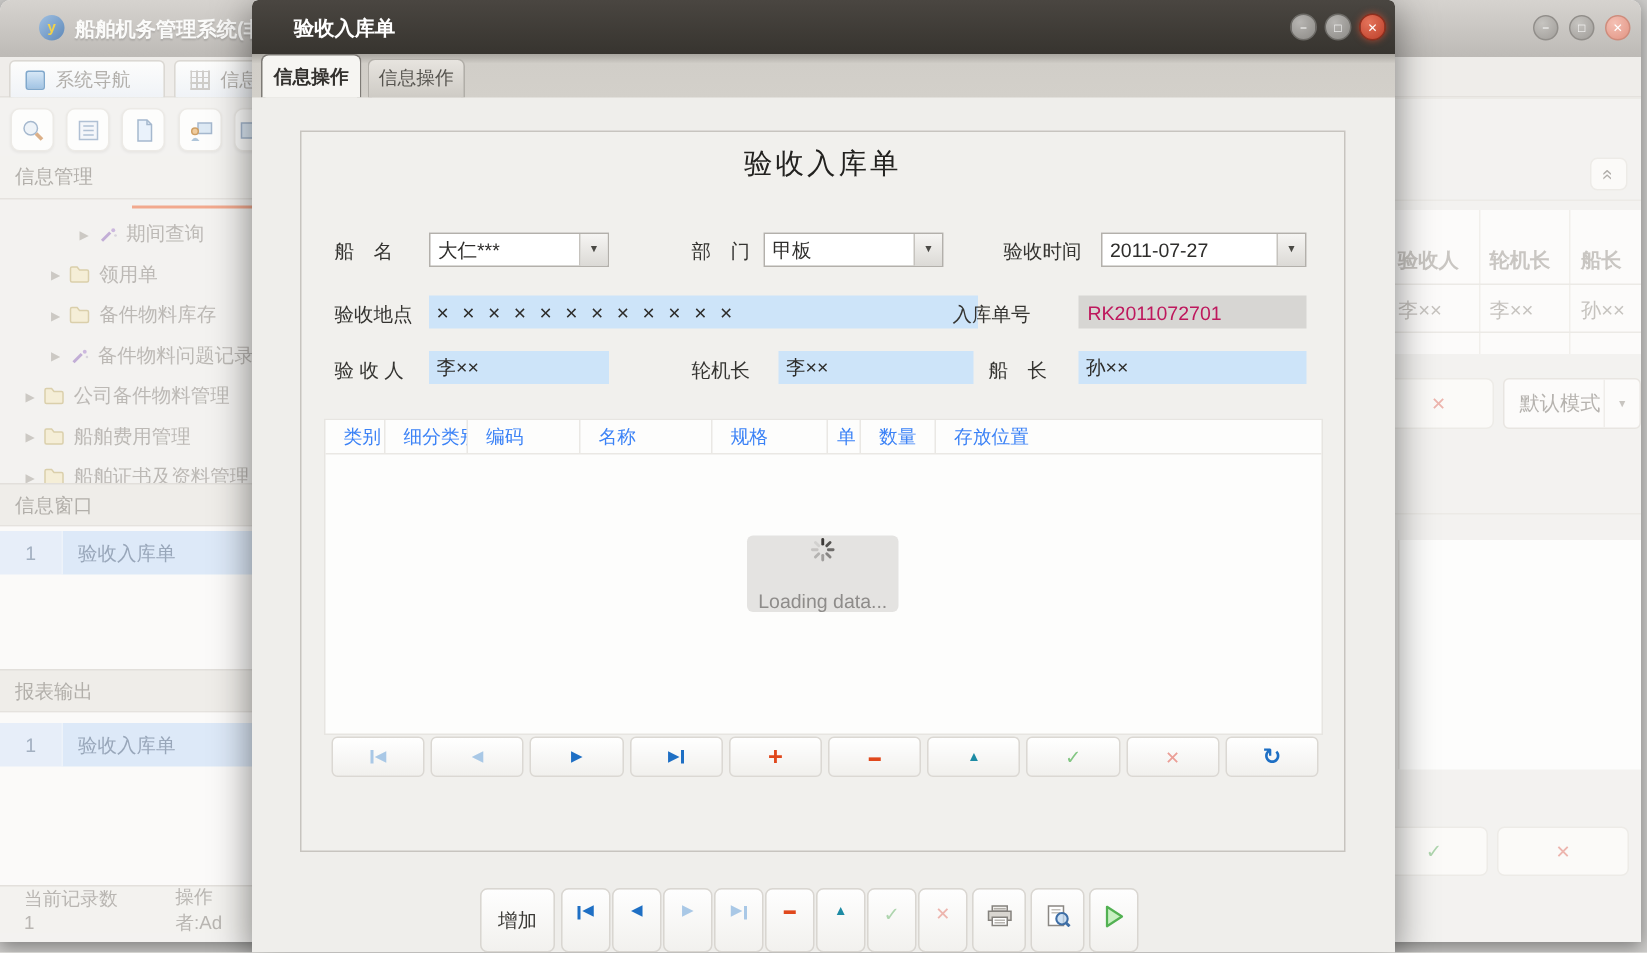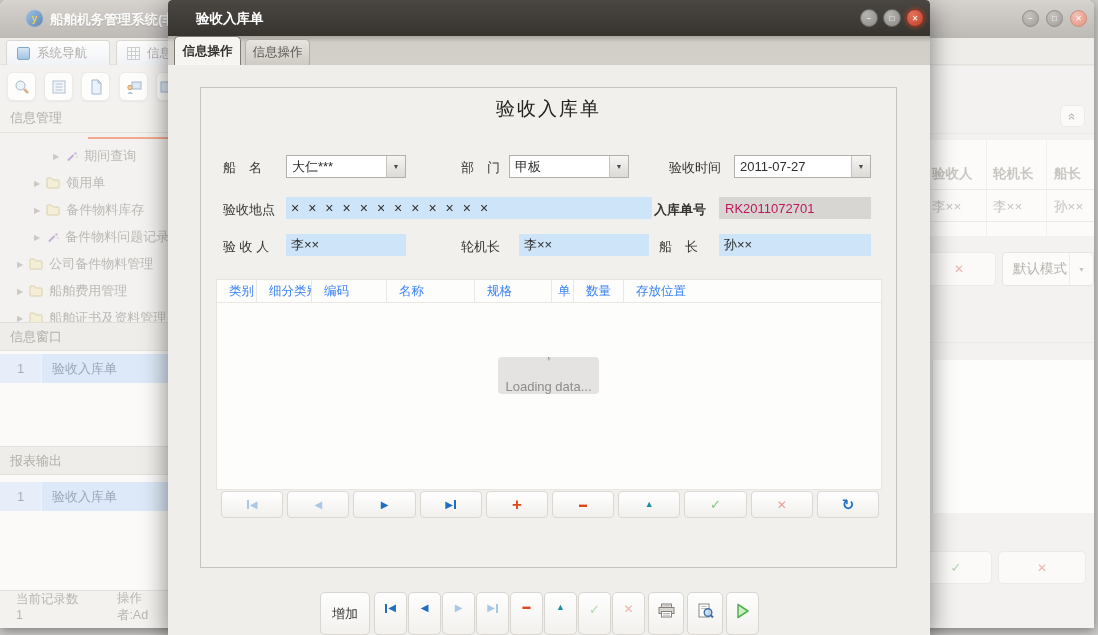--- a/index.html
+++ b/index.html
@@ -82,21 +82,21 @@
   .combo .cb-btn { margin-left:auto; width:19px; height:100%; background:linear-gradient(#f6f5f3,#dcdad6);
     border-left:1px solid #c6c3be; display:flex; align-items:center; justify-content:center; font-size:7px; color:#4a4945; }
   .blue-input { position:absolute; height:22px; background:#cde4f9; font-size:13px; color:#2e2d2b;
     display:flex; align-items:center; padding-left:5px; white-space:nowrap; overflow:hidden; }
   .gray-field { position:absolute; height:22px; background:#d7d6d3; font-size:13px; color:#be185d;
     display:flex; align-items:center; padding-left:6px; }
   .grid { position:absolute; left:15px; top:191px; width:666px; height:211px; background:#fdfdfc; border:1px solid #e7e5e1; }
   .grid-head { display:flex; height:23px; border-bottom:1px solid #eae8e4; }
   .grid-head .gc { border-right:1px solid #eae8e4; font-size:12.5px; color:#3b82f6; line-height:22px; padding-left:12px;
     white-space:nowrap; overflow:hidden; }
-  .loading-box { position:absolute; left:297px; top:269px; width:101px; height:37px; background:#e4e3e1; border-radius:4px;
+  .loading-box { position:absolute; left:297px; top:269px; width:101px; height:51px; background:#e4e3e1; border-radius:4px;
     display:flex; flex-direction:column; align-items:center; justify-content:center; gap:18px; }
   .loading-box .ltxt { font-size:13px; color:#8e8c8a; }
   .spin { animation:rot 1s steps(8) infinite; }
   @keyframes rot { to { transform:rotate(360deg); } }
   .navbar { position:absolute; left:20px; top:403px; width:658px; height:27px; display:flex; gap:4px; }
   .nav-btn { flex:1; background:linear-gradient(#ffffff,#f1f0ed); border:1px solid #dbd8d3; border-radius:4px;
     display:flex; align-items:center; justify-content:center; }
   .glyph { display:inline-flex; align-items:center; justify-content:center; line-height:1; }
   .vbar { display:inline-block; width:2px; height:9px; background:currentColor; }
   .icongrp { display:inline-flex; align-items:center; gap:1px; }
@@ -316,21 +316,21 @@
       <span class="cb-btn">▼</span>
     </div>
     <span class="flabel" style="left:468px; top:71px;">验收时间</span>
     <div class="combo" style="left:533px; top:67px; width:137px;">
       <span>2011-07-27</span>
       <span class="cb-btn">▼</span>
     </div>
 
     <span class="flabel" style="left:22px; top:113px;">验收地点</span>
     <div class="blue-input" style="left:85px; top:109px; width:366px; font-size:14px; letter-spacing:9px;">××××××××××××</div>
-    <span class="flabel" style="left:453px; top:113px;font-weight:bold;">入库单号</span>
+    <span class="flabel" style="left:434px; top:113px;">入库单号</span>
     <div class="gray-field" style="left:518px; top:109px; width:152px;">RK2011072701</div>
 
     <span class="flabel" style="left:22px; top:150px;">验 收 人</span>
     <div class="blue-input" style="left:85px; top:146px; width:120px;">李××</div>
     <span class="flabel" style="left:260px; top:150px;">轮机长</span>
     <div class="blue-input" style="left:318px; top:146px; width:130px;">李××</div>
     <span class="flabel" style="left:458px; top:150px;">船　长</span>
     <div class="blue-input" style="left:518px; top:146px; width:152px;">孙××</div>
 
     <div class="grid">

